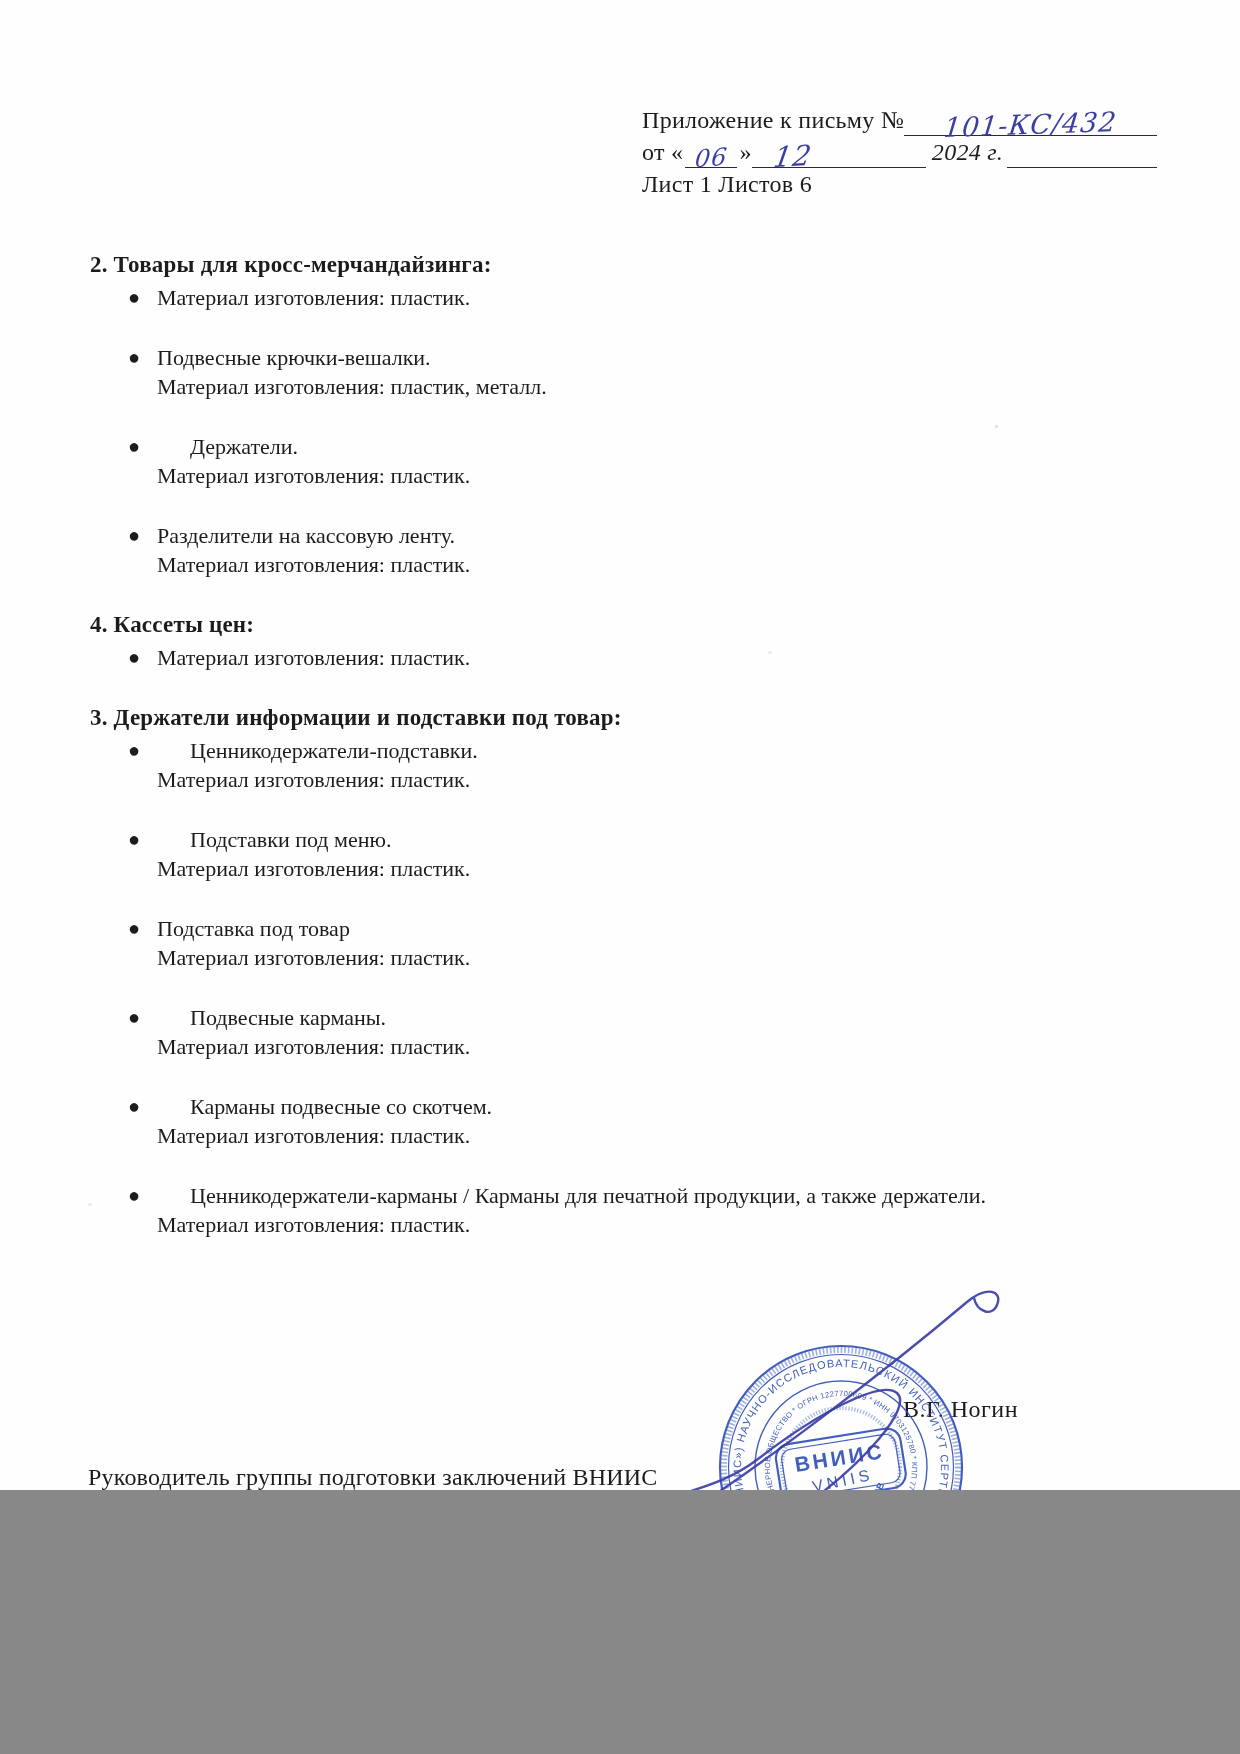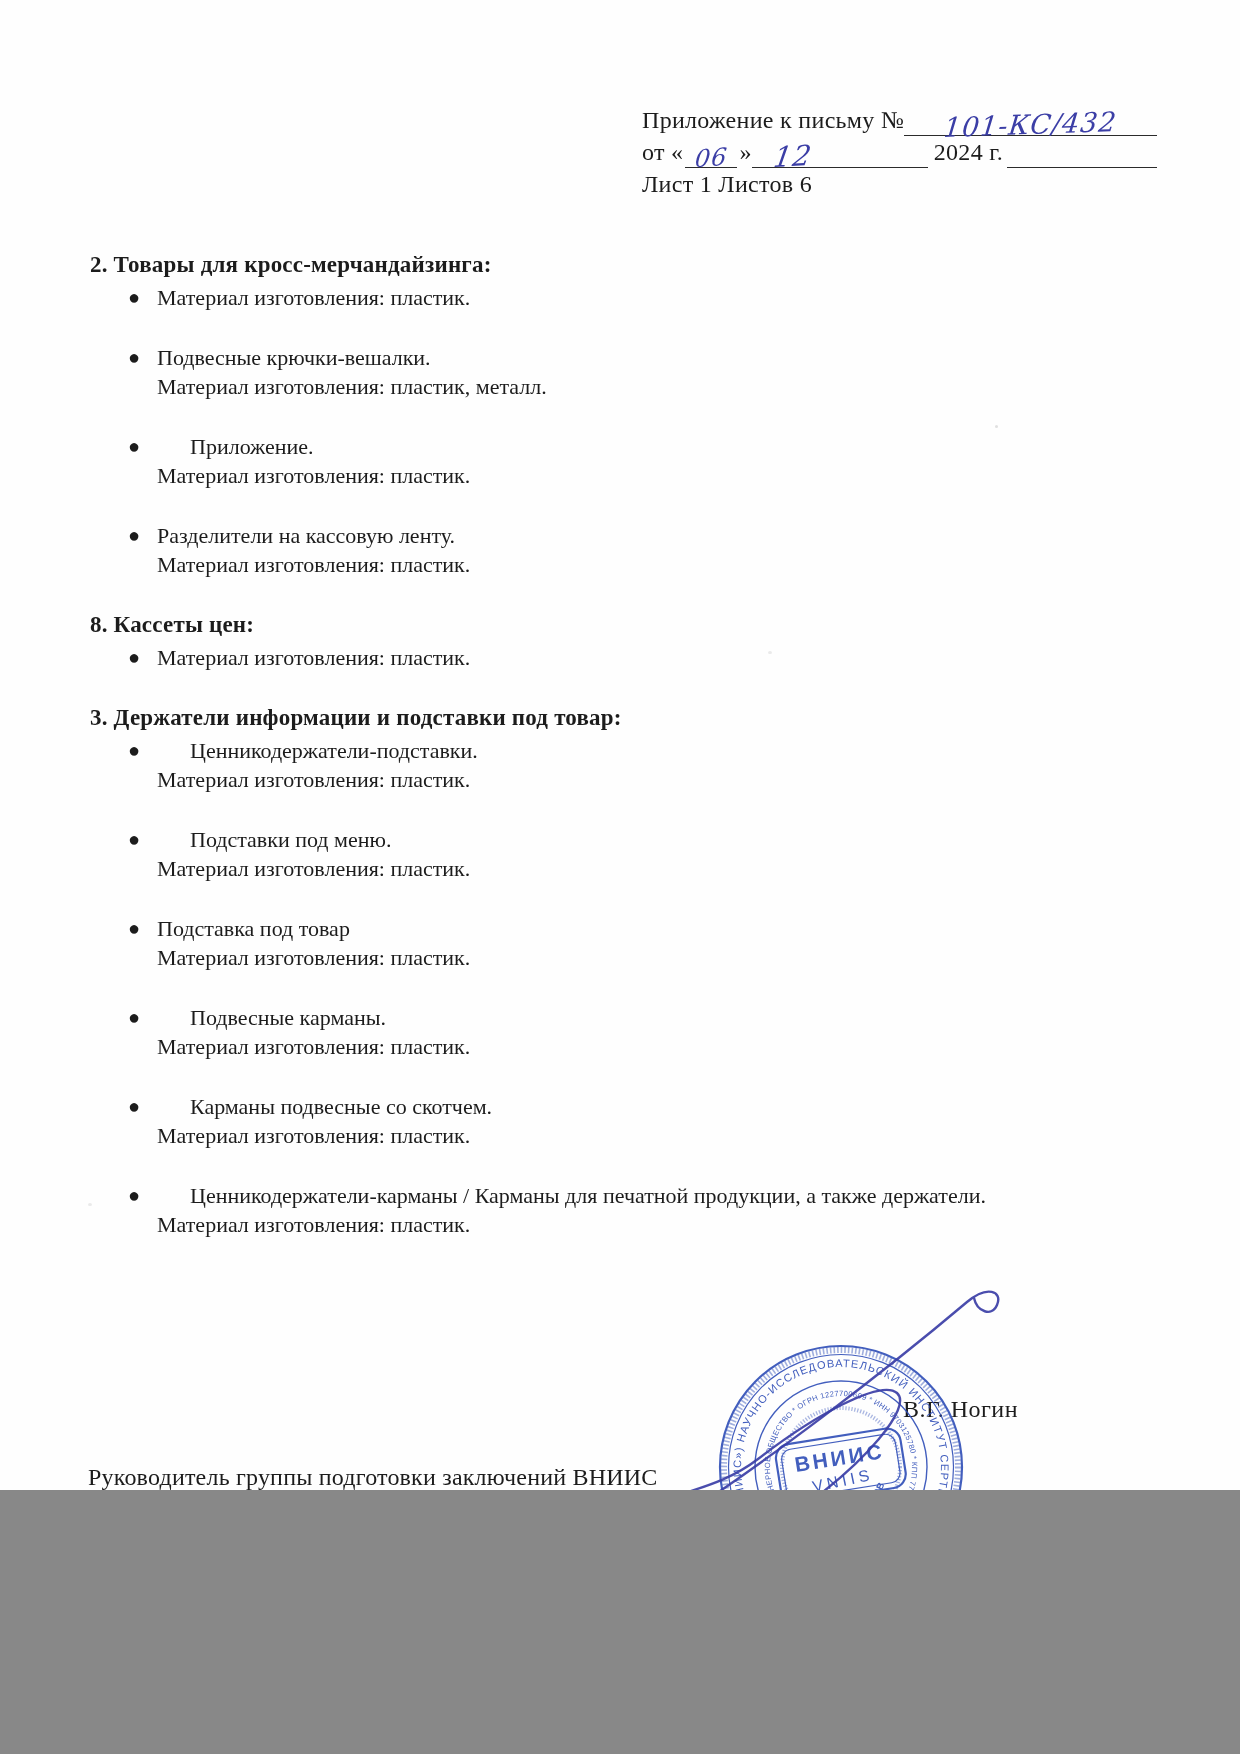--- a/index.html
+++ b/index.html
@@ -28,21 +28,21 @@
   .uline-tail{width:150px;margin-left:4px;}
   .hw{
     font-family:"DejaVu Serif", serif;
     font-style:italic;
     color:var(--pen-color);
     letter-spacing:1px;
   }
   .hw-number{font-size:27px;transform:rotate(-2deg) skewX(-8deg);display:inline-block;line-height:20px;}
   .hw-day{font-size:24px;transform:rotate(-4deg) skewX(-10deg);display:inline-block;line-height:18px;}
   .hw-month{font-size:28px;transform:rotate(-3deg) skewX(-12deg);display:inline-block;line-height:20px;}
-  .typed-year{margin-left:6px;}
+  .typed-year{margin-left:6px;font-style:italic;}
   
   .doc-body{position:absolute;left:90px;top:250px;width:1030px;font-size:22px;}
   .section-title{font-weight:bold;font-size:23px;line-height:29px;margin:0 0 4px 0;letter-spacing:.2px;}
   .section{margin:0;}
   .section.gap-lg{margin-top:22px;}
   .item{position:relative;padding-left:67px;margin-bottom:31px;line-height:29px;}
   .item .bullet{position:absolute;left:38px;top:0;font-size:20px;}
   .item.extra .item-name{padding-left:33px;}
   .item-name,.item-material{white-space:nowrap;}
   .item-material{padding-left:0;}
@@ -95,32 +95,32 @@
         <span class="bullet">●</span>
         <div class="item-material">Материал изготовления: пластик.</div>
       </div>
       <div class="item">
         <span class="bullet">●</span>
         <div class="item-name">Подвесные крючки-вешалки.</div>
         <div class="item-material">Материал изготовления: пластик, металл.</div>
       </div>
       <div class="item extra">
         <span class="bullet">●</span>
-        <div class="item-name">Приложение.</div>
+        <div class="item-name">Держатели.</div>
         <div class="item-material">Материал изготовления: пластик.</div>
       </div>
       <div class="item">
         <span class="bullet">●</span>
         <div class="item-name">Разделители на кассовую ленту.</div>
         <div class="item-material">Материал изготовления: пластик.</div>
       </div>
     </div>
 
     <div class="section gap-lg">
-      <div class="section-title">8. Кассеты цен:</div>
+      <div class="section-title">4. Кассеты цен:</div>
       <div class="item extra">
         <span class="bullet">●</span>
         <div class="item-material">Материал изготовления: пластик.</div>
       </div>
     </div>
 
     <div class="section">
       <div class="section-title">3. Держатели информации и подставки под товар:</div>
       <div class="item extra">
         <span class="bullet">●</span>

